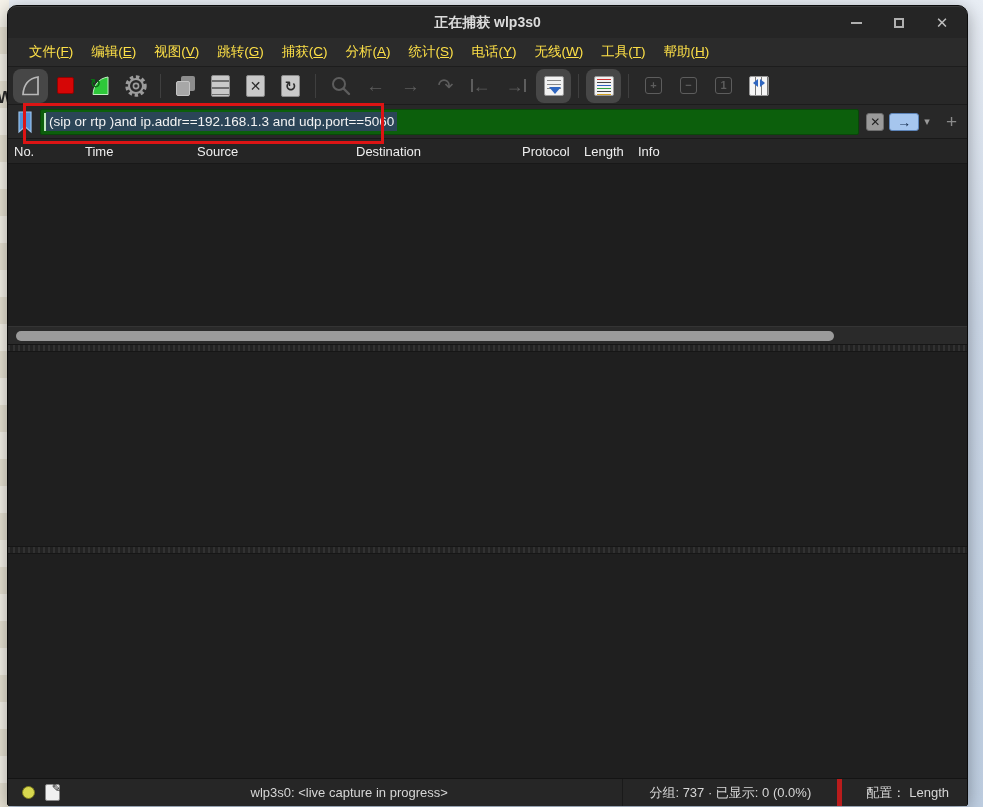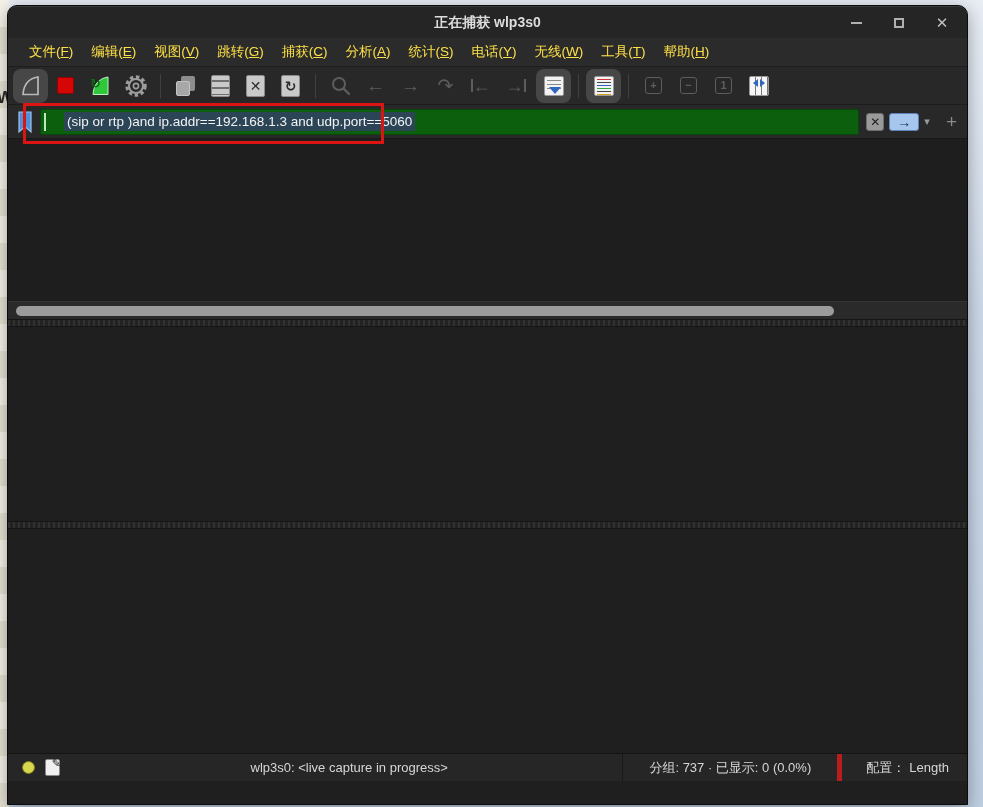--- a/index.html
+++ b/index.html
@@ -66,21 +66,21 @@
   .colicon .tri-l { position:absolute; top:2px; left:3px; width:0; height:0;
     border-top:4px solid transparent; border-bottom:4px solid transparent; border-right:5px solid #2f66c0; }
   .colicon .tri-r { position:absolute; top:2px; right:3px; width:0; height:0;
     border-top:4px solid transparent; border-bottom:4px solid transparent; border-left:5px solid #2f66c0; }
 
   
   .filterbar { height:34px; background:#282828; display:flex; align-items:center; padding:0 8px 0 7px;
     border-bottom:1px solid #191919; flex:none; }
   .bookmark { width:20px; height:24px; margin-right:5px; flex:none; }
   .filter-input { flex:1; height:26px; background:#0c5f0c; border:1px solid #094709; border-radius:2px;
-    display:flex; align-items:center; padding-left:3px; overflow:hidden;gap:18px; }
+    display:flex; align-items:center; padding-left:3px; overflow:hidden; }
   .caret-line { width:2px; height:18px; background:#bfe6bf; flex:none; }
   .filter-text { font-size:13.5px; color:#f2f2f2; background:#2b4557; padding:2px 3px; white-space:nowrap; }
   .fclear { width:18px; height:18px; margin-left:7px; background:#9a9a9a; border:1px solid #6e6e6e; border-radius:3px;
     color:#1d1d1d; font-size:12px; font-weight:700; display:flex; align-items:center; justify-content:center; flex:none; }
   .fapply { width:30px; height:18px; margin-left:5px; background:#a6c6ee; border:1px solid #5d84b8; border-radius:3px;
     color:#13294a; font-size:14px; font-weight:700; display:flex; align-items:center; justify-content:center; line-height:1; flex:none; }
   .fcaret { color:#9a9a9a; font-size:11px; margin-left:5px; flex:none; }
   .fadd { color:#8a8a8a; font-size:19px; font-weight:400; margin-left:16px; margin-right:2px; flex:none; }
 
   
@@ -287,20 +287,29 @@
       <div class="fclear">
           <span>✕</span>
         </div>
       <div class="fapply">
           <span>→</span>
         </div>
       <span class="fcaret">▾</span>
       <span class="fadd">+</span>
     </div>
 
+    <div class="plist-header">
+      <span class="ph c1">No.</span>
+      <span class="ph c2">Time</span>
+      <span class="ph c3">Source</span>
+      <span class="ph c4">Destination</span>
+      <span class="ph c5">Protocol</span>
+      <span class="ph c6">Length</span>
+      <span class="ph c7">Info</span>
+    </div>
 
     <div class="plist-body"></div>
 
     <div class="hscroll">
       <div class="hthumb"></div>
     </div>
 
     <div class="splitter"></div>
 
     <div class="pane-details"></div>

